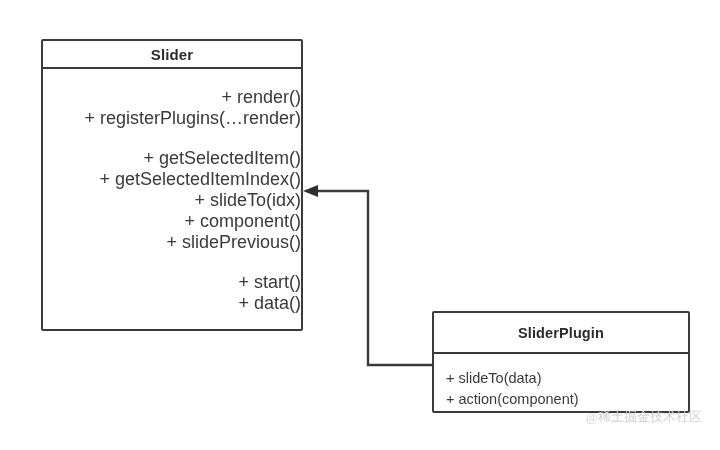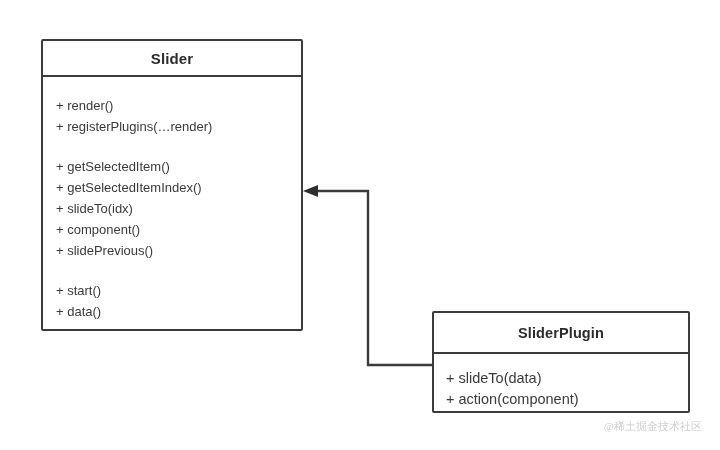--- a/index.html
+++ b/index.html
@@ -52,30 +52,31 @@
   }
 
   
   #class-slider {
     left: 41px;
     top: 39px;
     width: 262px;
     height: 292px;
   }
   #class-slider .uml-header {
-    height: 36px;
+    height: 28px;
     font-size: 15px;
     text-align: center;
   }
   #class-slider .uml-body {
     padding: 18px 0 0 13px;
   }
   #class-slider .uml-member {
-    font-size: 13px;
+    font-size: 18px;
     line-height: 21px;
+    text-align: right;
   }
 
   
   #class-sliderplugin {
     left: 432px;
     top: 311px;
     width: 258px;
     height: 102px;
   }
   #class-sliderplugin .uml-header {
@@ -97,22 +98,22 @@
     top: 0;
     width: 720px;
     height: 450px;
     pointer-events: none;
   }
 
   
   #watermark {
     position: absolute;
     right: 18px;
-    bottom: 16px;
-    font-size: 11px;
+    bottom: 24px;
+    font-size: 13px;
     color: #cfcfcf;
     font-family: Liberation Serif, serif;
     white-space: nowrap;
     user-select: none;
   }
 </style>
 </head>
 <body>
 
 <div id="canvas">

